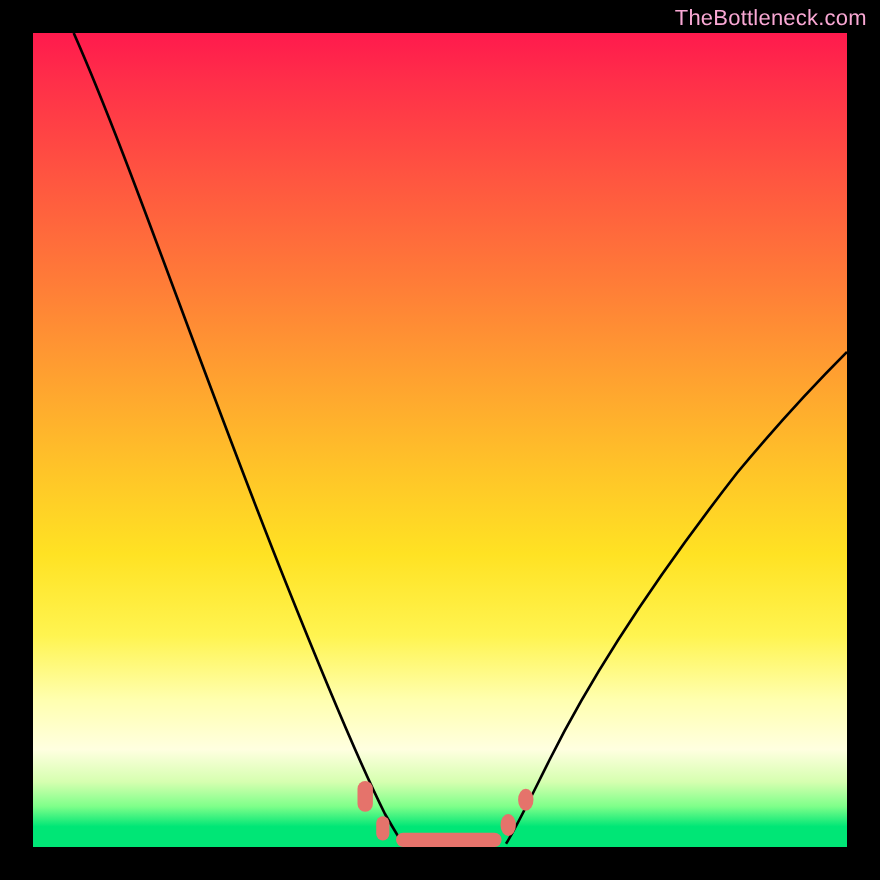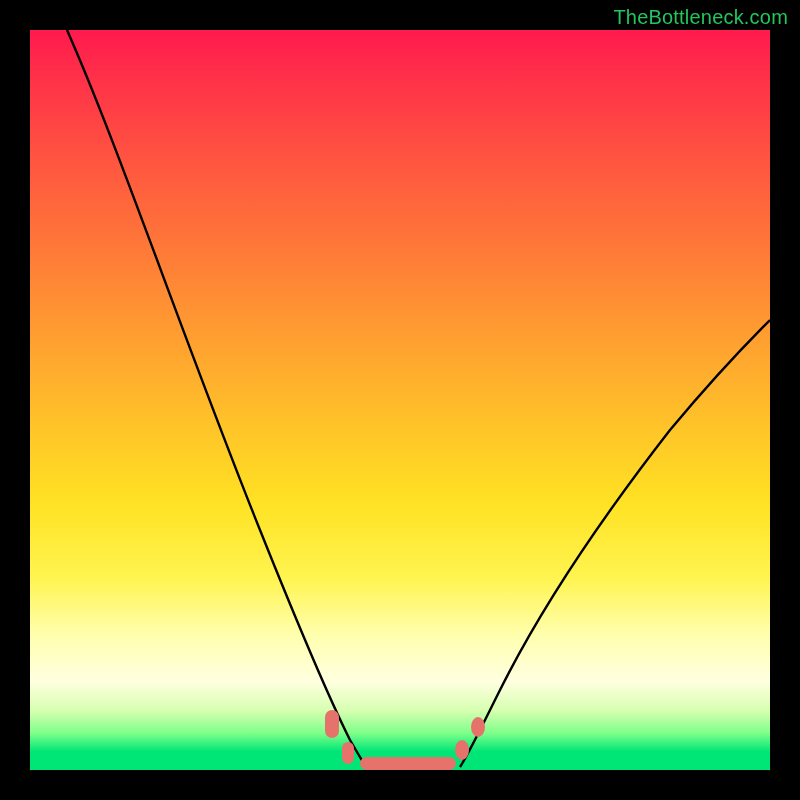--- a/index.html
+++ b/index.html
@@ -41,21 +41,21 @@
       #d6ffb0 92%,
       #7fff8a 95%,
       #00e676 97.5%,
       #00e676 100%
     );
   }
   .watermark {
     position: absolute;
     top: 6px;
     right: 12px;
-    color: #22c55e;
+    color: #f9a8d4;
     font-size: 20px;
     font-weight: 500;
     letter-spacing: 0.2px;
   }
   svg.overlay {
     position: absolute;
     top: 0;
     left: 0;
   }
 </style>

